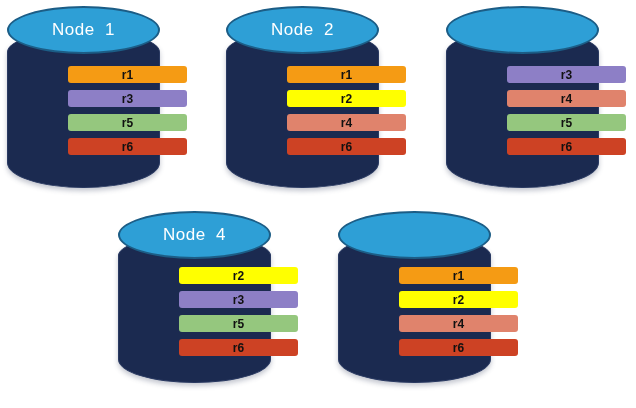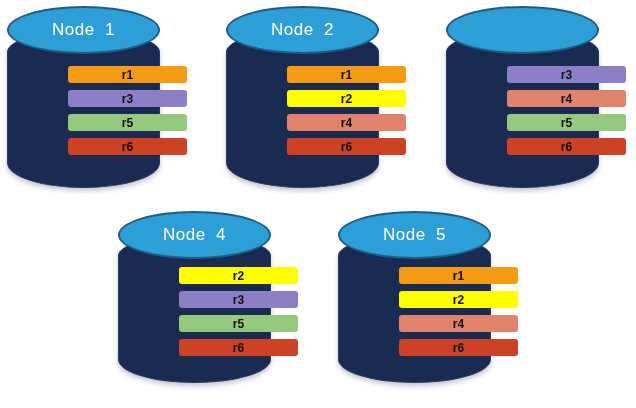--- a/index.html
+++ b/index.html
@@ -142,21 +142,20 @@
       <div class="replicas">
         <div class="replica" style="background: rgb(255, 255, 0);">r2</div>
         <div class="replica" style="background: rgb(141, 127, 198);">r3</div>
         <div class="replica" style="background: rgb(149, 199, 126);">r5</div>
         <div class="replica" style="background: rgb(205, 66, 36);">r6</div>
       </div>
     </div>
     <div class="node node-row2" style="left: 338px; top: 211px;">
       <div class="cyl-body"></div>
       <div class="cyl-top"></div>
-      <div class="cyl-top-label">Node  5</div>
       <div class="replicas">
         <div class="replica" style="background: rgb(245, 155, 20);">r1</div>
         <div class="replica" style="background: rgb(255, 255, 0);">r2</div>
         <div class="replica" style="background: rgb(224, 131, 108);">r4</div>
         <div class="replica" style="background: rgb(205, 66, 36);">r6</div>
       </div>
     </div>
   </div>
 
 </body></html>

